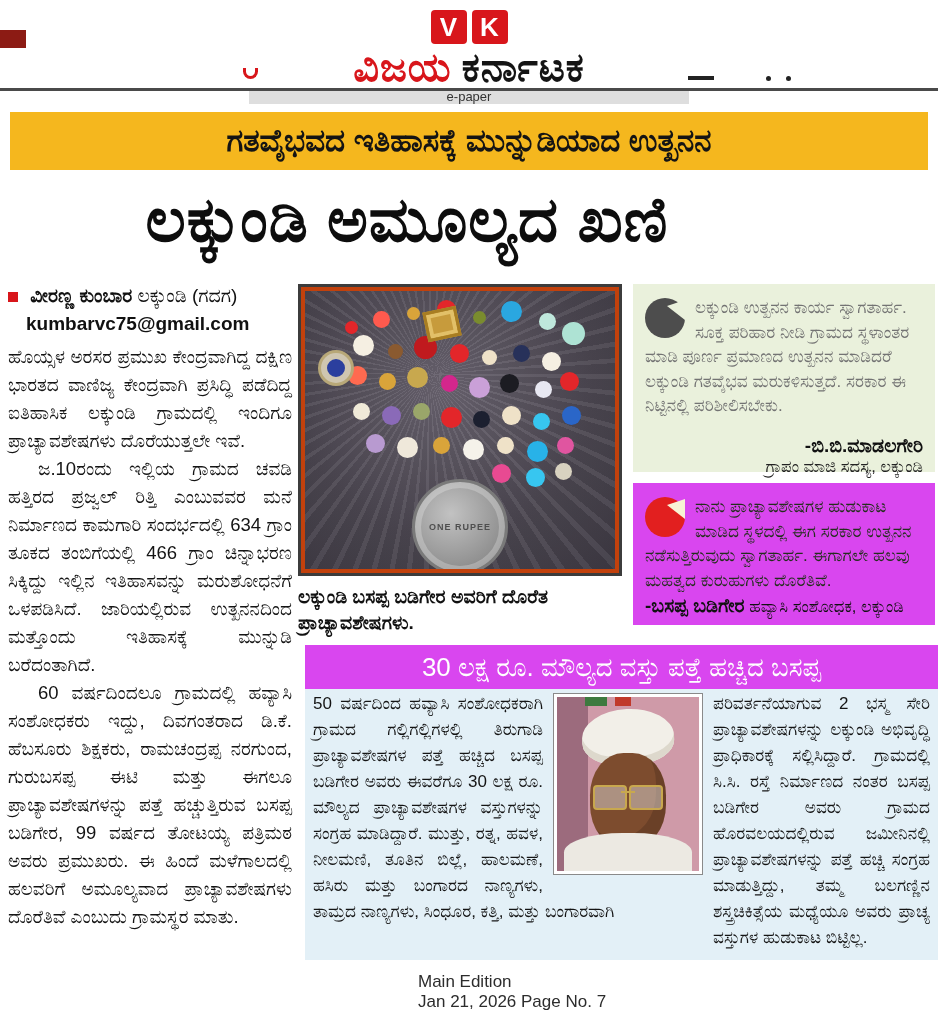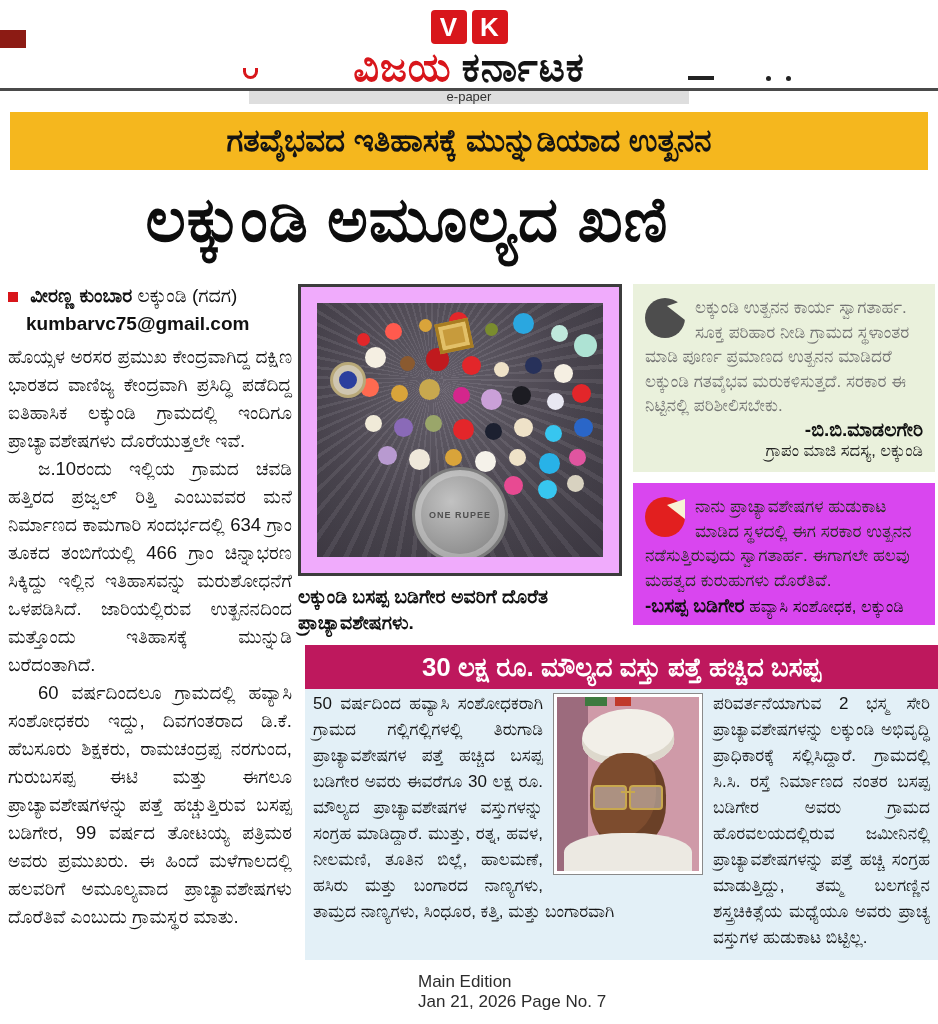--- a/index.html
+++ b/index.html
@@ -39,21 +39,21 @@
   .left-col { position:absolute; left:8px; top:282px; width:284px; }
   .byline { font-size:19px; line-height:27px; margin-bottom:4px; }
   .byline .bullet { display:inline-block; width:10px; height:10px; background:#d8161b; margin-right:7px; }
   .byline .name { font-weight:bold; }
   .byline-email { font-weight:bold; font-size:19px; margin:0 0 8px 18px; }
   .left-col p { font-size:18.5px; line-height:28px; text-align:justify; color:#141414; }
   .left-col p.indent { text-indent:30px; }
 
   
   .photo { position:absolute; left:298px; top:284px; width:324px; height:292px;
-           background:#f0abfc; border:3px solid #3c3c3c; padding:16px; }
+           background:#c2410c; border:3px solid #3c3c3c; padding:4px; }
   .photo-inner { position:relative; width:100%; height:100%; overflow:hidden;
     background:#57525a;
     background-image:
       repeating-conic-gradient(from 10deg at 40% 30%, rgba(255,255,255,.06) 0deg 1.5deg, rgba(0,0,0,.05) 1.5deg 5deg),
       radial-gradient(circle at 45% 35%, #6a6470 0%, #4b4650 60%, #3d3943 100%);
   }
   .beads { position:absolute; left:40px; top:30px; width:13px; height:13px; border-radius:50%;
     background:#e3262a;
     box-shadow:
       30px -8px 0 2px #ff5a4e, 62px -14px 0 0 #d9a43a, 95px -18px 0 3px #e3262a,
@@ -86,28 +86,28 @@
              font-size:19px; line-height:26px; color:#111; }
 
   
   .quote { position:absolute; left:633px; width:302px; padding:12px 12px 10px; }
   .quote1 { top:284px; height:188px; background:#eaf1dc; }
   .quote2 { top:483px; height:142px; background:#d946ef; }
   .q-icon { float:left; width:40px; height:40px; margin:2px 10px 2px 0; }
   .q-dark { fill:#4d4d4d; } .q-red { fill:#e21f1f; }
   .q-text { font-size:17px; line-height:24.5px; color:#737373; }
   .quote2 .q-text { color:#23301c; }
-  .q-author { font-weight:bold; font-size:19px; text-align:right; margin-top:0; }
+  .q-author { font-weight:bold; font-size:19px; text-align:right; margin-top:16px; }
   .q-role { font-size:16.5px; text-align:right; color:#222; }
   .quote2 .q-sig { text-align:left; margin-top:2px; font-size:16.5px; }
   .quote2 .q-sig b { font-size:19px;margin-top:44px; }
 
   
   .substory { position:absolute; left:305px; top:645px; width:633px; height:315px; background:#e3f0f7; }
-  .substory-header { height:44px; background:#be185d; color:#fff; font-size:26px; font-weight:700;
+  .substory-header { height:44px; background:#d946ef; color:#fff; font-size:26px; font-weight:400;
                      display:flex; align-items:center; justify-content:center; }
   .substory-body { display:flex; padding:2px 8px 6px; gap:10px; }
   .sub-left { width:390px; font-size:17px; line-height:26px; text-align:justify; color:#141414; }
   .sub-right { width:217px; font-size:17px; line-height:26px; text-align:justify; color:#141414; }
   .sub-photo { float:right; width:150px; height:182px; background:#fff; border:1px solid #8a8a8a;
                padding:3px; margin:2px 0 6px 10px; }
   .portrait { position:relative; width:100%; height:100%; overflow:hidden;
               background:linear-gradient(90deg,#9c6b7d 0 22%, #cf9aa8 22%); }
   .p-strip-g { position:absolute; left:28px; top:0; width:22px; height:9px; background:#3d7a3f; }
   .p-strip-r { position:absolute; left:58px; top:0; width:16px; height:9px; background:#c0392b; }

